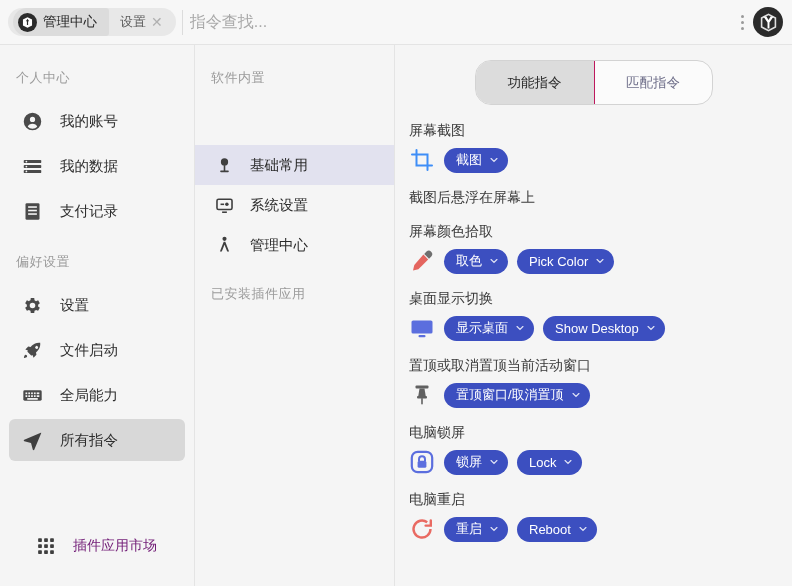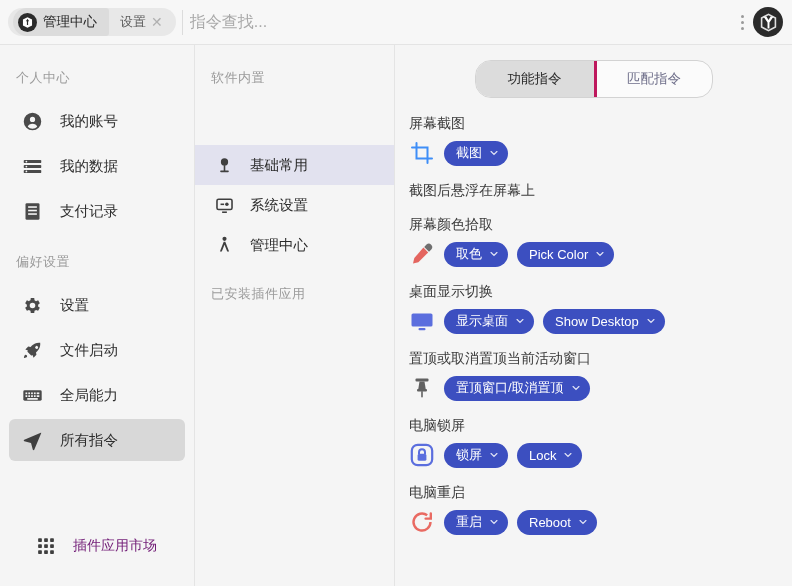--- a/index.html
+++ b/index.html
@@ -125,30 +125,30 @@
 
   
   .main { flex: 1; display:flex; flex-direction: column; min-width:0; background:#f5f5f5; overflow:hidden; }
   .seg-row { display:flex; justify-content:center; padding: 15px 0 10px 0; }
   .segmented {
     display: flex;
     border: 1px solid #d3d3d3;
     border-radius: 16px;
     overflow: hidden;
     background: #fbfbfb;
-    height: 38px;
+    height: 45px;
   }
   .seg {
     display:flex; align-items:center; justify-content:center;
     width: 118px; height: 100%;
     font-size: 13.5px; color: #6f6f8a;
     cursor: pointer;
   }
   .seg.active { background: #dcdcdc; color: #2a2a2a; }
-  .seg + .seg { border-left: 3px solid #be185d; }
+  .seg + .seg { border-left: 1px solid #be185d; }
 
   .cmd-list { flex: 1; overflow: hidden; padding: 7px 0 0 14px; }
   .cmd-block { margin-bottom: 16px; }
   .cmd-title { font-size: 14px; color: #3a3a3a; margin-bottom: 7px; }
   .cmd-row { display: flex; align-items: center; gap: 9px; }
   .cmd-ico { width: 26px; height: 26px; display:flex; align-items:center; justify-content:center; flex: 0 0 auto; }
   .cmd-ico svg { display:block; }
   .pill {
     display:flex; align-items:center; gap: 7px;
     background: #3c4fc0;

